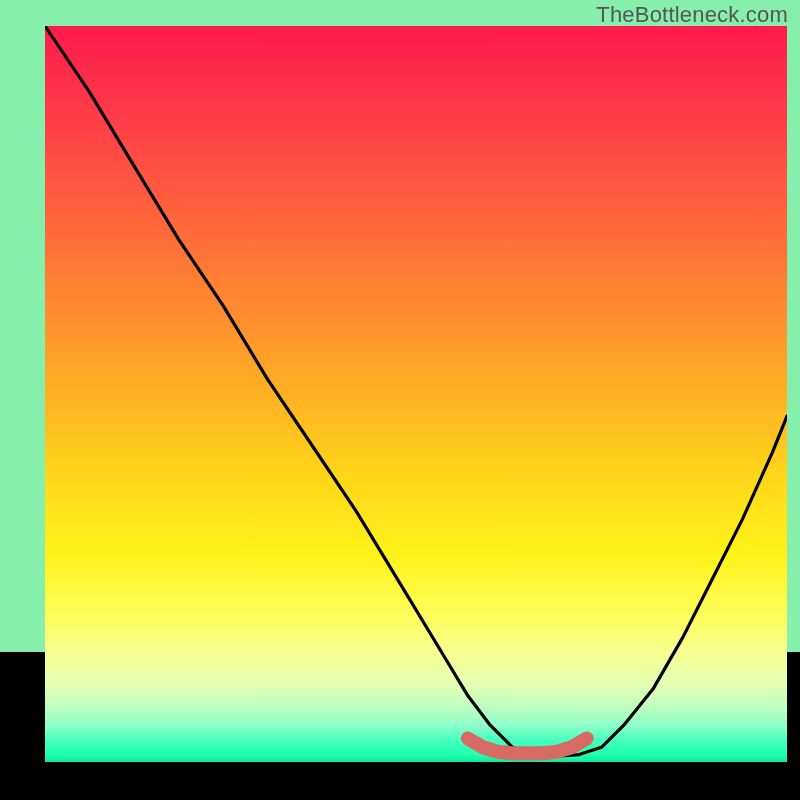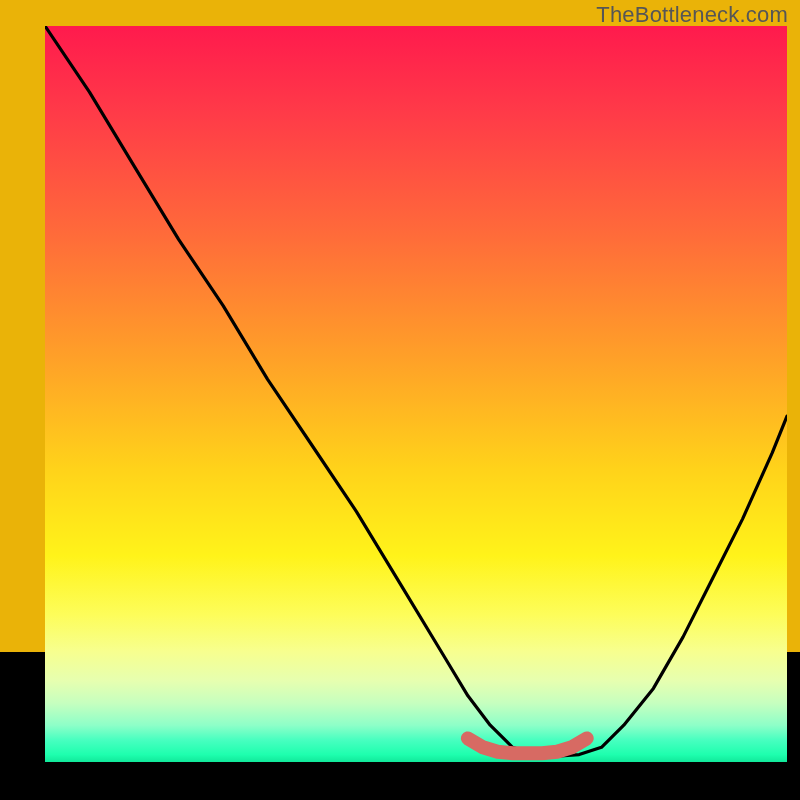--- a/index.html
+++ b/index.html
@@ -9,21 +9,21 @@
     height: 800px;
     background: #000;
     overflow: hidden;
   }
   .frame {
     position: absolute;
     left: 0;
     top: 0;
     width: 800px;
     height: 652px;
-    background: #eab308;
+    background: #86efac;
   }
   .plot {
     position: absolute;
     left: 45px;
     top: 26px;
     width: 742px;
     height: 736px;
     background: linear-gradient(to bottom,
       #ff1a4d 0%,
       #ff3b48 12%,

